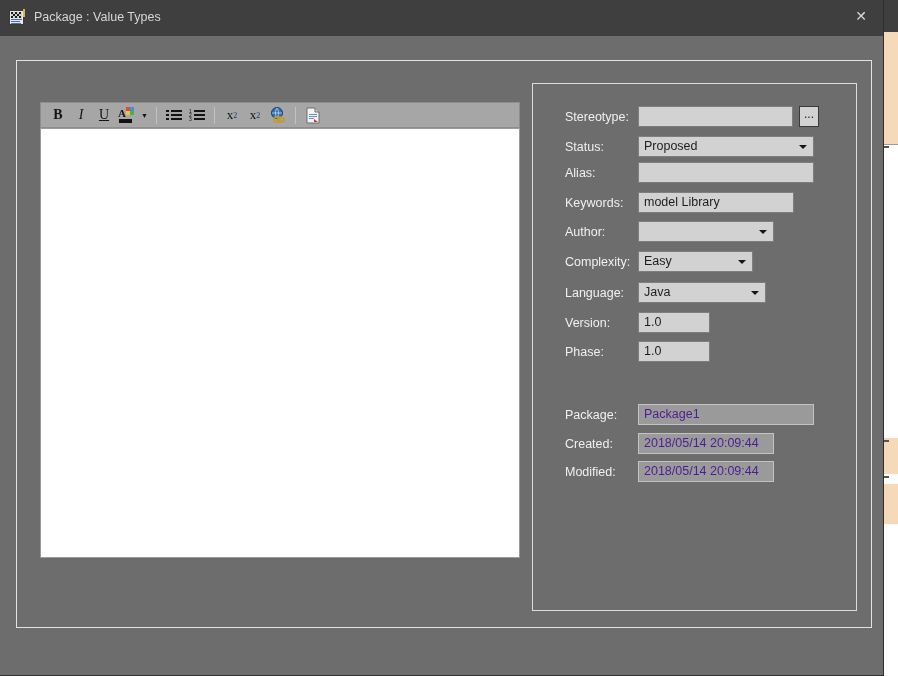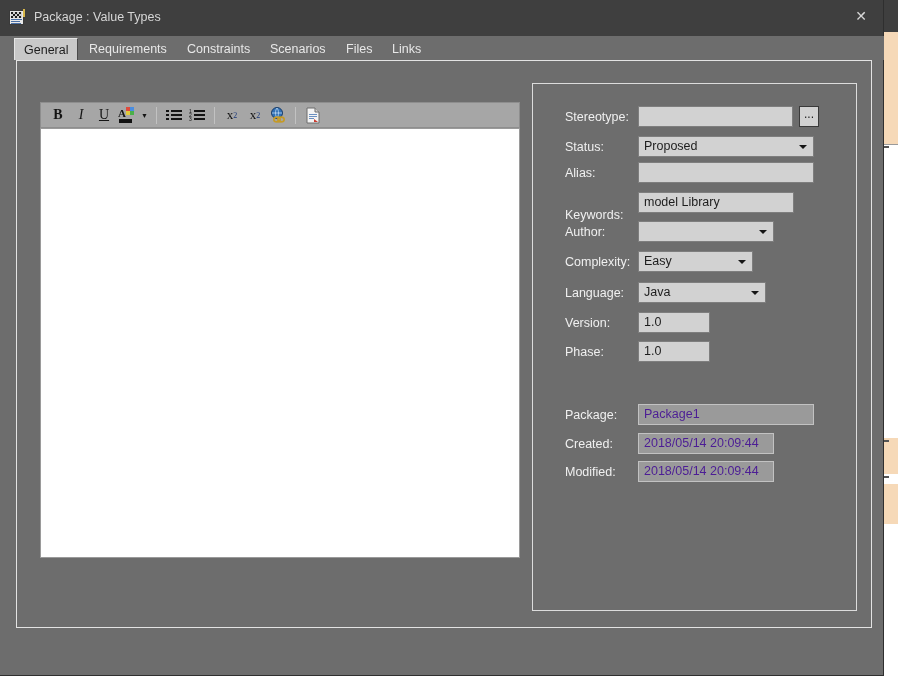--- a/index.html
+++ b/index.html
@@ -284,28 +284,20 @@
         <rect x="2" y="10" width="11" height="1"></rect>
           <rect x="2" y="12" width="9" height="1"></rect>
         <rect x="2" y="14" width="10" height="1"></rect>
       </g>
       <rect x="14" y="0" width="2" height="8" fill="#d8b84a"></rect>
     </svg>
     <div id="title-text">Package : Value Types</div>
     <div id="close-btn">✕</div>
   </div>
 
-  <div id="tabstrip">
-      <div class="tab active" style="left: 14px;">General</div>
-      <div class="tab" style="left: 80px;">Requirements</div>
-      <div class="tab" style="left: 178px;">Constraints</div>
-      <div class="tab" style="left: 261px;">Scenarios</div>
-      <div class="tab" style="left: 337px;">Files</div>
-      <div class="tab" style="left: 383px;">Links</div>
-    </div>
 
   <div id="client">
 
     <div id="left-pane">
 
       <div id="editor-toolbar">
         <div class="tb-btn bold">B</div>
         <div class="tb-btn italic">I</div>
         <div class="tb-btn underline">U</div>
         <div class="tb-btn">
@@ -381,21 +373,21 @@
 
       <div class="flabel" style="left:32px; top:56px">Status:</div>
       <div class="fcombo" style="left:105px; top:52px; width:176px">
         <span>Proposed</span>
         <span class="arrow"></span>
       </div>
 
       <div class="flabel" style="left:32px; top:82px">Alias:</div>
       <div class="finput" style="left:105px; top:78px; width:176px"></div>
 
-      <div class="flabel" style="left:32px; top:124px">Keywords:</div>
+      <div class="flabel" style="left:32px; top:112px">Keywords:</div>
       <div class="finput" style="left:105px; top:108px; width:156px">model Library</div>
 
       <div class="flabel" style="left:32px; top:141px">Author:</div>
       <div class="fcombo" style="left:105px; top:137px; width:136px">
         <span></span>
         <span class="arrow"></span>
       </div>
 
       <div class="flabel" style="left:32px; top:171px">Complexity:</div>
       <div class="fcombo" style="left:105px; top:167px; width:115px">

